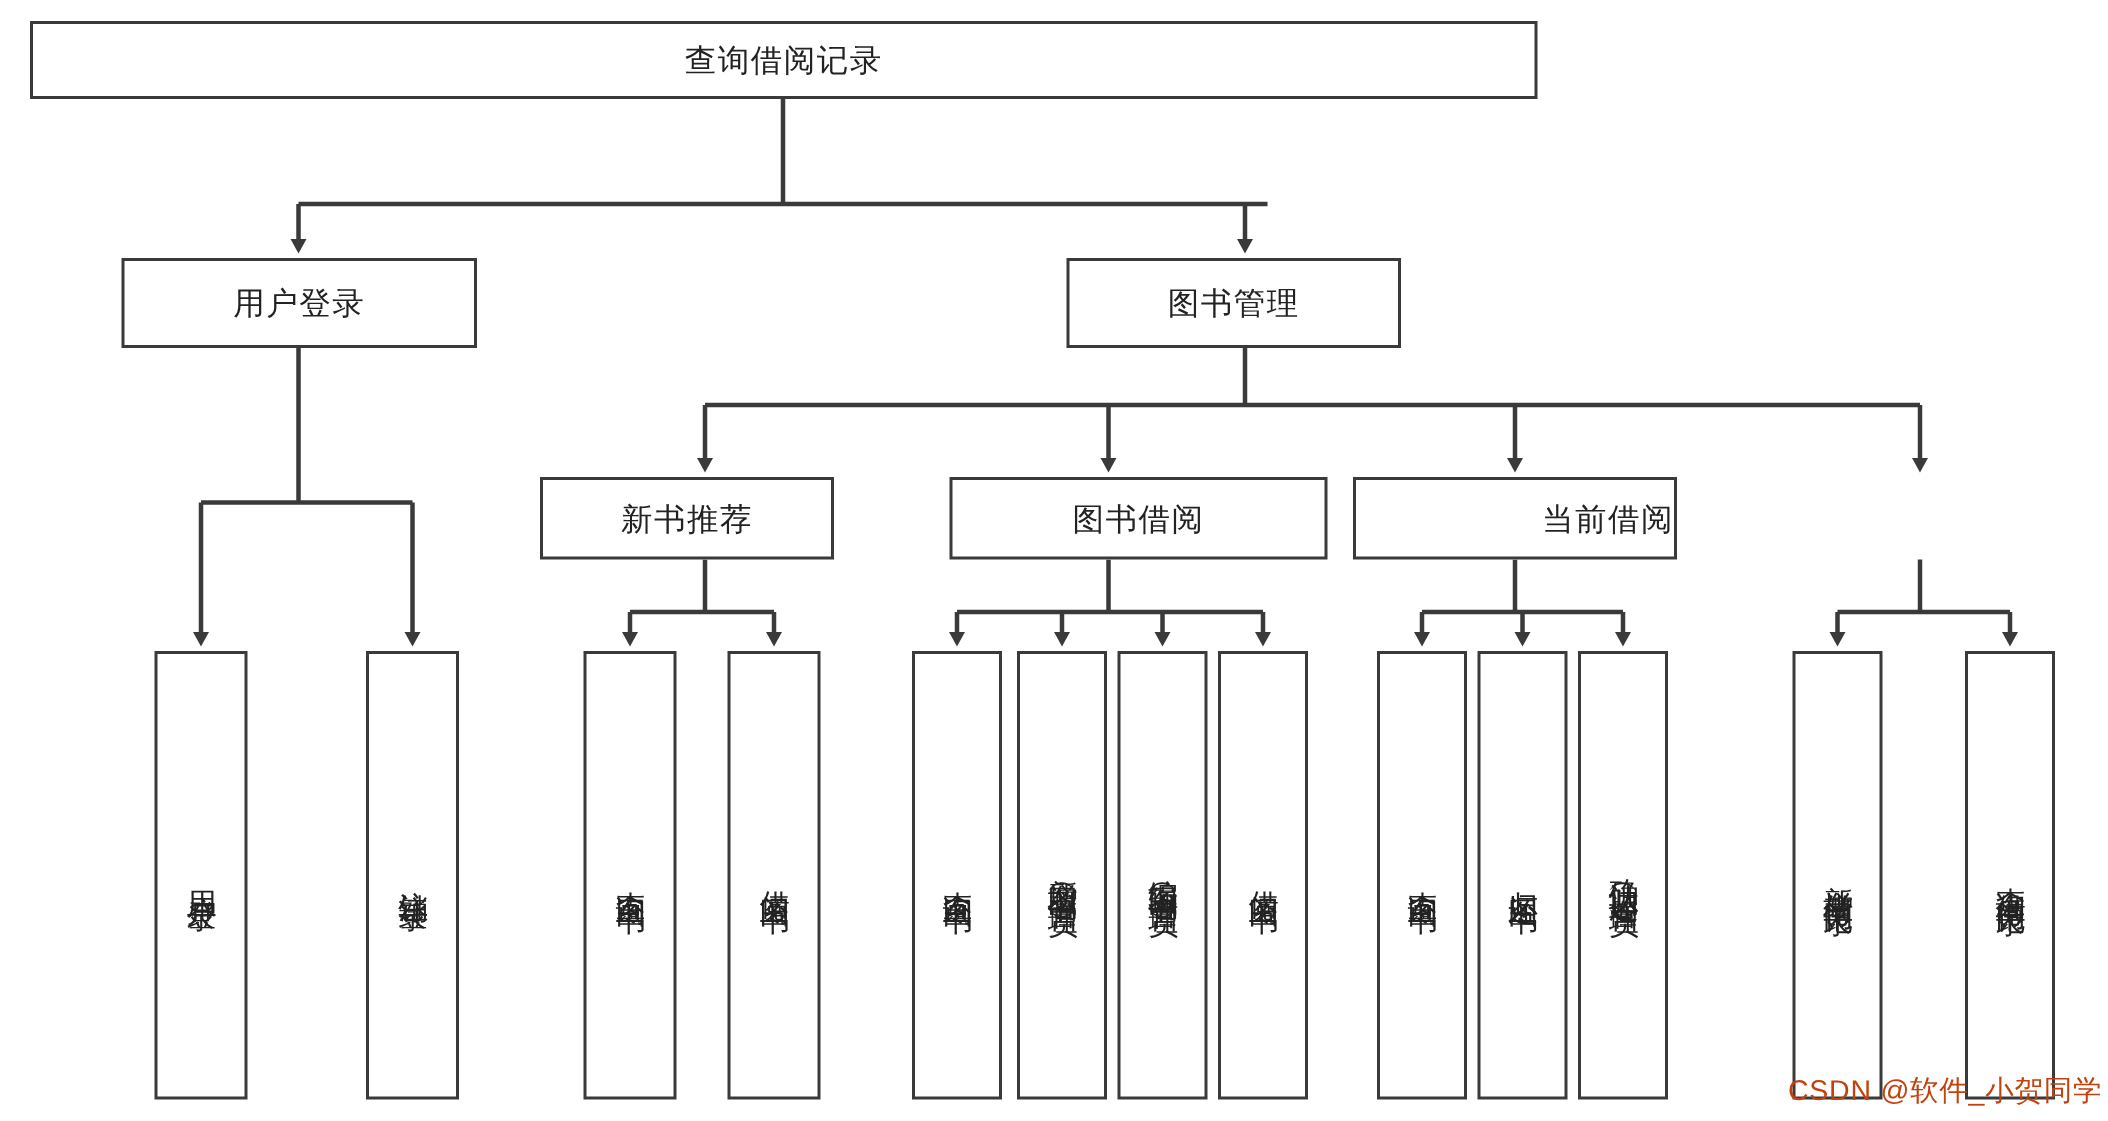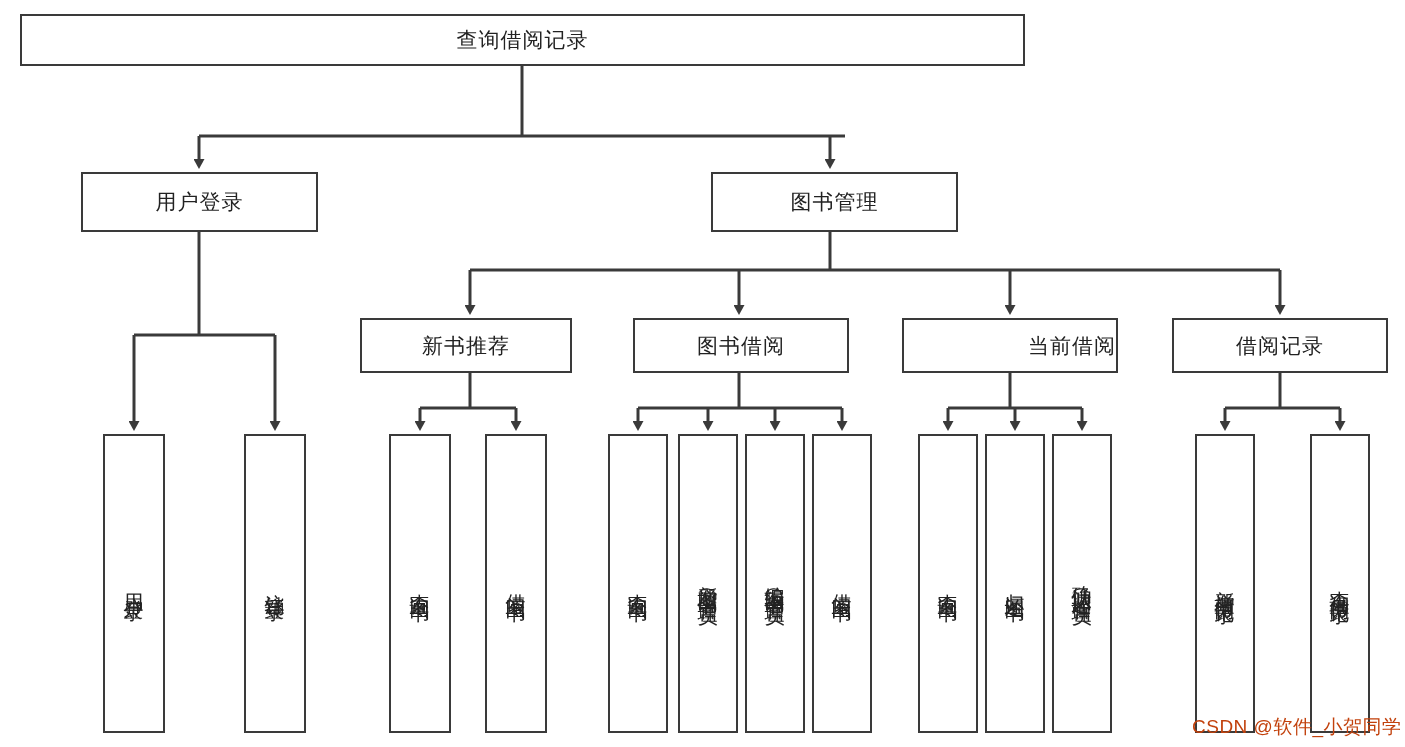--- a/index.html
+++ b/index.html
@@ -116,35 +116,32 @@
     </g>
   </svg>
 
   <div class="node horiz" style="left:20px; top:14px; width:1005px; height:52px;">
     <span>查询借阅记录</span>
   </div>
 
   <div class="node horiz" style="left:81px; top:172px; width:237px; height:60px;">
     <span>用户登录</span>
   </div>
-  <div class="node horiz" style="left:711px; top:172px; width:247px; height:60px;">
+  <div class="node horiz" style="left:711px; top:172px; width:223px; height:60px;">
     <span>图书管理</span>
   </div>
 
-  <div class="node horiz" style="left:360px; top:318px; width:212px; height:55px;">
+  <div class="node horiz" style="left:360px; top:318px; width:196px; height:55px;">
     <span>新书推荐</span>
   </div>
-  <div class="node horiz" style="left:633px; top:318px; width:216px; height:55px;">
+  <div class="node horiz" style="left:633px; top:318px; width:252px; height:55px;">
     <span>图书借阅</span>
   </div>
   <div class="node horiz" style="left:902px; top:318px; width:216px; height:55px;justify-content:flex-end;">
     <span>当前借阅</span>
-  </div>
-  <div class="node horiz" style="left:1172px; top:318px; width:216px; height:55px;">
-    <span>借阅记录</span>
   </div>
 
   <div class="node leaf" style="left:103px; top:434px; width:62px; height:299px;">
     <span class="vtext">用户登录</span>
   </div>
   <div class="node leaf" style="left:244px; top:434px; width:62px; height:299px;">
     <span class="vtext">注销登录</span>
   </div>
 
   <div class="node leaf" style="left:389px; top:434px; width:62px; height:299px;">

